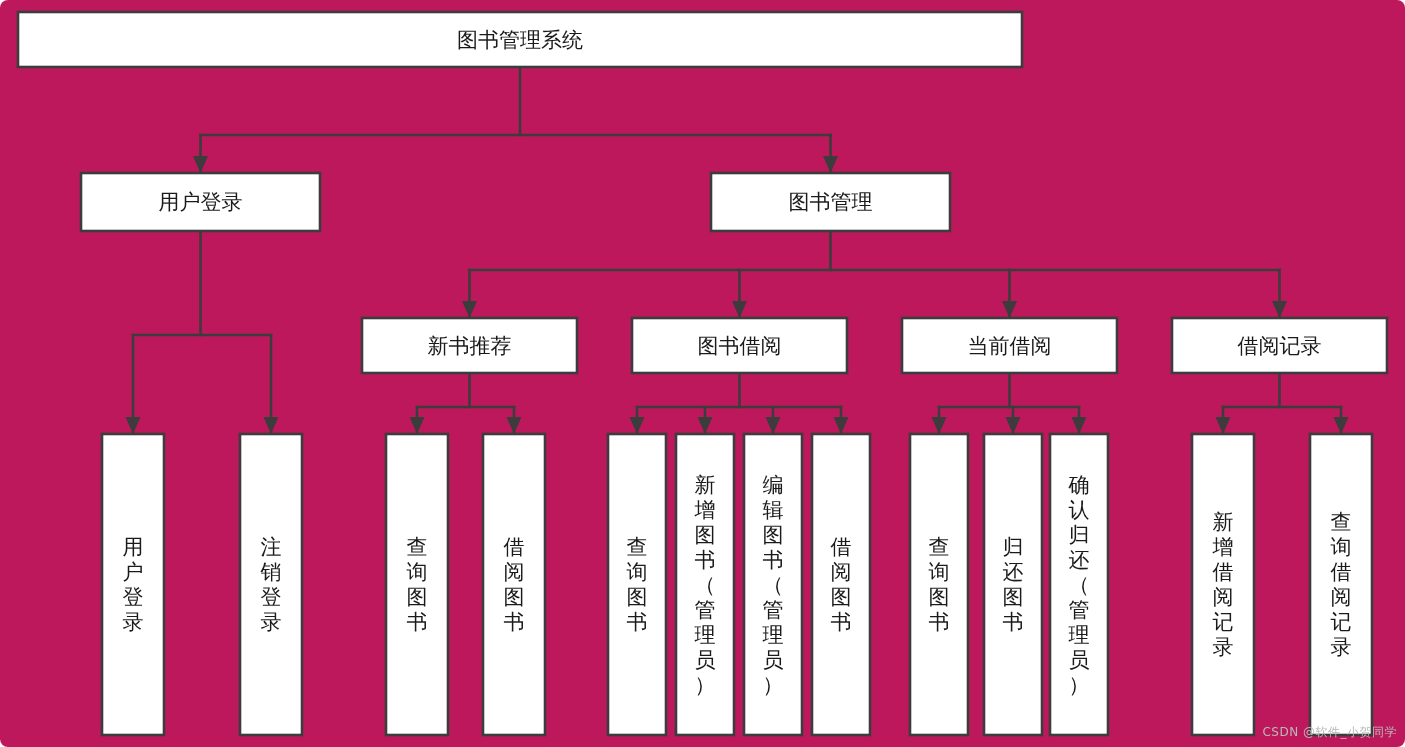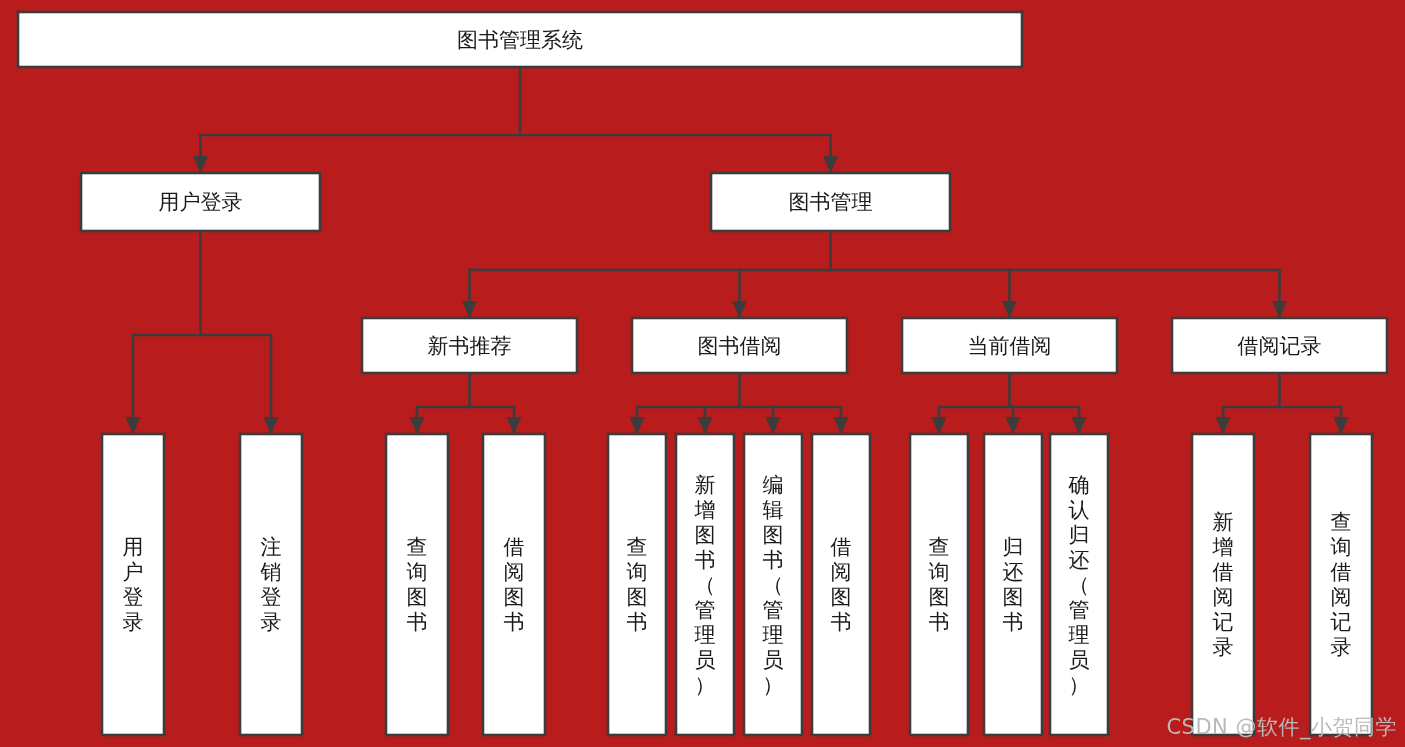--- a/index.html
+++ b/index.html
@@ -11,21 +11,22 @@
   body {
     width: 1405px;
     height: 747px;
     overflow: hidden;
     font-family: "DejaVu Sans", "Liberation Sans", sans-serif;
   }
   #diagram-root {
     position: relative;
     width: 1405px;
     height: 747px;
-    background: #b91c1c;
+    background: #be185d;
+    border-radius: 8px;
   }
   svg.diagram-svg {
     position: absolute;
     top: 0;
     left: 0;
     width: 1405px;
     height: 747px;
     display: block;
   }
   .node-box {
@@ -54,21 +55,21 @@
     font-family: "DejaVu Sans", "Liberation Sans", sans-serif;
     font-size: 21px;
     fill: #1a1a1a;
     text-anchor: middle;
   }
   .watermark-text {
     position: absolute;
     right: 8px;
     bottom: 6px;
     font-family: "DejaVu Sans", "Liberation Sans", sans-serif;
-    font-size: 21px;
+    font-size: 12px;
     color: #b9b9b9;
     white-space: nowrap;
     letter-spacing: 0.5px;
     user-select: none;
   }
 </style>
 </head>
 <body>
 
 <div id="diagram-root">

